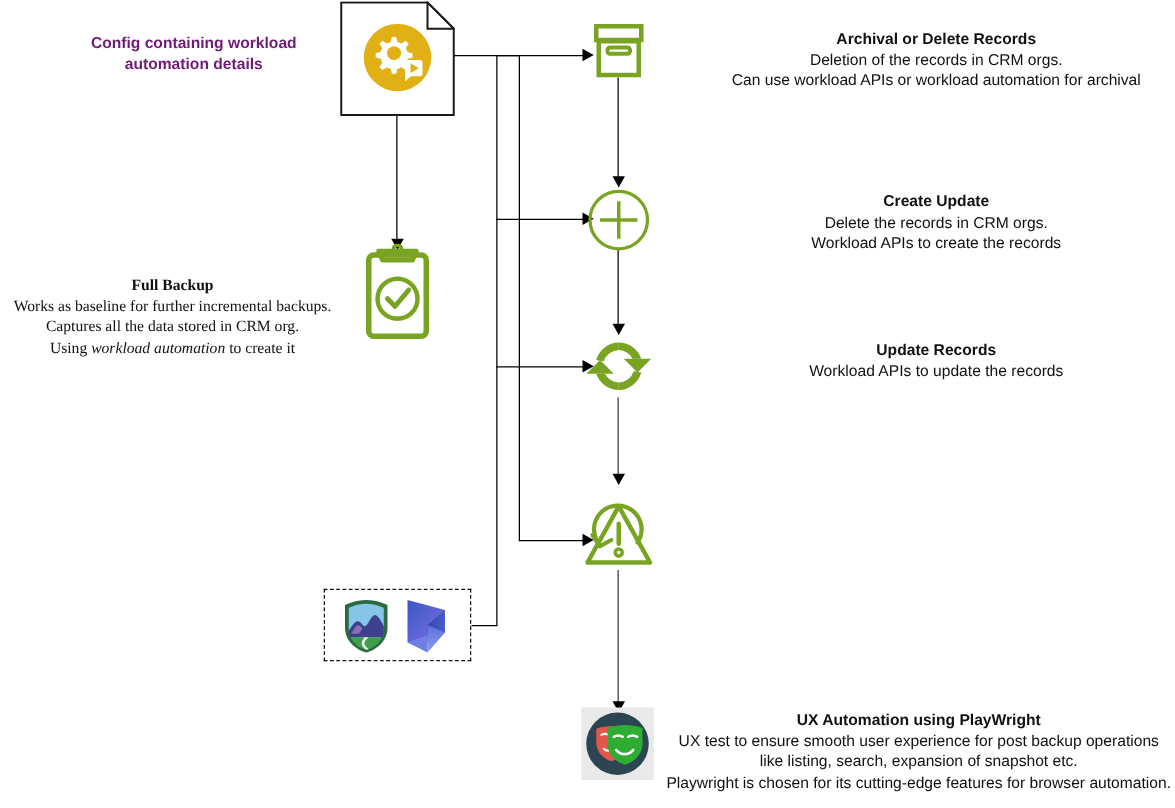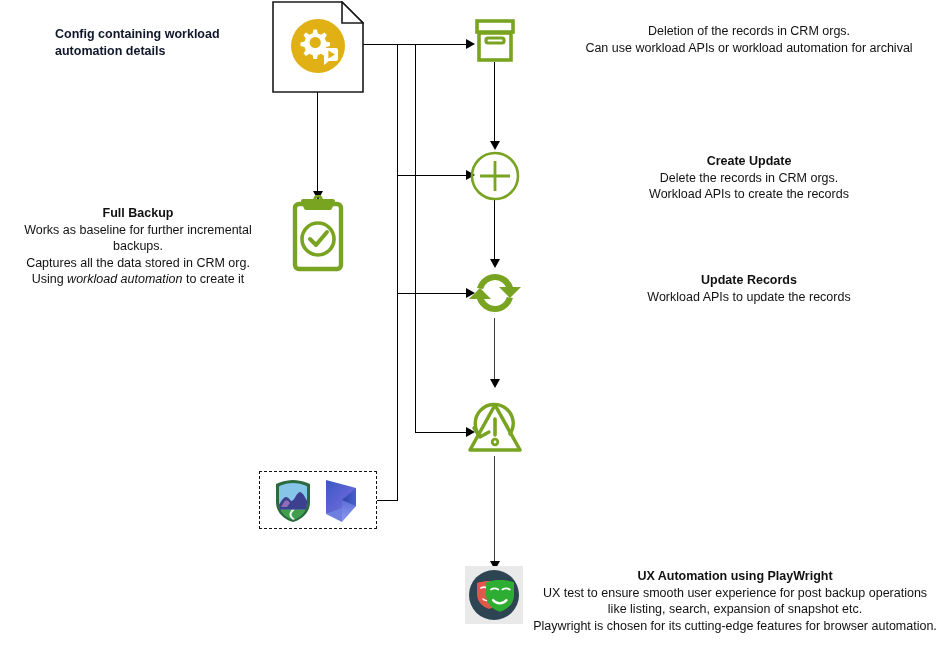--- a/index.html
+++ b/index.html
@@ -11,21 +11,21 @@
   }
   #stage{position:relative;width:940px;height:646px;}
   .abs{position:absolute;}
 
   
   .txt{font-size:12.5px;line-height:16.5px;text-align:center;color:#111111;}
   .txt .hd{font-weight:bold;font-size:12.5px;display:block;}
   .txt .ln{display:block;}
   .txt .it{font-style:italic;}
 
-  .label-strong{font-size:12.5px;font-weight:bold;line-height:16.5px;color:#0f172a;}
+  .label-strong{font-size:12.5px;font-weight:bold;line-height:16.5px;text-align:center;color:#701a75;}
 
   
   .hline{background:#000000;height:1px;}
   .vline{background:#000000;width:1px;}
   .vline-gray{background:#3a3a3a;width:1px;}
 
   .arrow-r{
     width:0;height:0;
     border-top:5px solid transparent;
     border-bottom:5px solid transparent;
@@ -112,21 +112,21 @@
   <div class="abs" style="left:287px;top:195px;width:62px;height:78px;">
     <svg width="62" height="78" viewBox="0 0 62 78">
       <path d="M12,9 h38 a4,4 0 0 1 4,4 v57 a4,4 0 0 1 -4,4 h-38 a4,4 0 0 1 -4,-4 v-57 a4,4 0 0 1 4,-4" fill="none" stroke="#78A422" stroke-width="4.4" stroke-linejoin="round"></path>
       <path d="M19,13 h24 l3,-7 h-30 Z" fill="none" stroke="#78A422" stroke-width="4" stroke-linejoin="round"></path>
       <circle cx="31" cy="4.2" r="3.2" fill="none" stroke="#78A422" stroke-width="3"></circle>
       <circle cx="31" cy="44" r="16" fill="none" stroke="#78A422" stroke-width="3.6"></circle>
       <path d="M23,44 l6,6 l11,-13" fill="none" stroke="#78A422" stroke-width="4" stroke-linecap="round" stroke-linejoin="round"></path>
     </svg>
   </div>
 
-  <div class="abs txt" style="left:0px;top:205px;width:276px;">
+  <div class="abs txt" style="left:0px;top:220px;width:276px;font-family:Liberation Serif, serif;">
     <span class="hd">Full Backup</span>
     <span class="ln">Works as baseline for further incremental backups.</span>
     <span class="ln">Captures all the data stored in CRM org.</span>
     <span class="ln"><span>Using </span><span class="it">workload automation</span><span> to create it</span></span>
   </div>
 
 
   <div class="abs dashbox" style="left:259px;top:471px;">
     <svg class="abs" style="left:10px;top:6px;" width="46" height="46" viewBox="0 0 46 46">
       <path d="M23,2 C14,2 6,6 6,6 v18 c0,11 9,18 17,20 c8,-2 17,-9 17,-20 V6 s-8,-4 -17,-4 Z" fill="#2b6a3f"></path>
@@ -159,20 +159,21 @@
   </div>
 
   <div class="abs" style="left:474px;top:19px;width:42px;height:44px;">
     <svg width="42" height="44" viewBox="0 0 42 44">
       <rect x="3" y="2" width="36" height="11" fill="none" stroke="#78A422" stroke-width="3.6"></rect>
       <rect x="5" y="14" width="32" height="27" fill="none" stroke="#78A422" stroke-width="3.6"></rect>
       <rect x="12" y="19" width="18" height="5" rx="2" fill="none" stroke="#78A422" stroke-width="3.2"></rect>
     </svg>
   </div>
   <div class="abs txt" style="left:560px;top:23px;width:378px;">
+    <span class="hd">Archival or Delete Records</span>
     <span class="ln">Deletion of the records in CRM orgs.</span>
     <span class="ln">Can use workload APIs or workload automation for archival</span>
   </div>
 
   <div class="abs" style="left:470px;top:151px;width:50px;height:50px;">
     <svg width="50" height="50" viewBox="0 0 50 50">
       <circle cx="25" cy="25" r="23" fill="none" stroke="#78A422" stroke-width="2.6"></circle>
       <path d="M25,10 V40 M10,25 H40" stroke="#78A422" stroke-width="2.8" fill="none"></path>
     </svg>
   </div>

